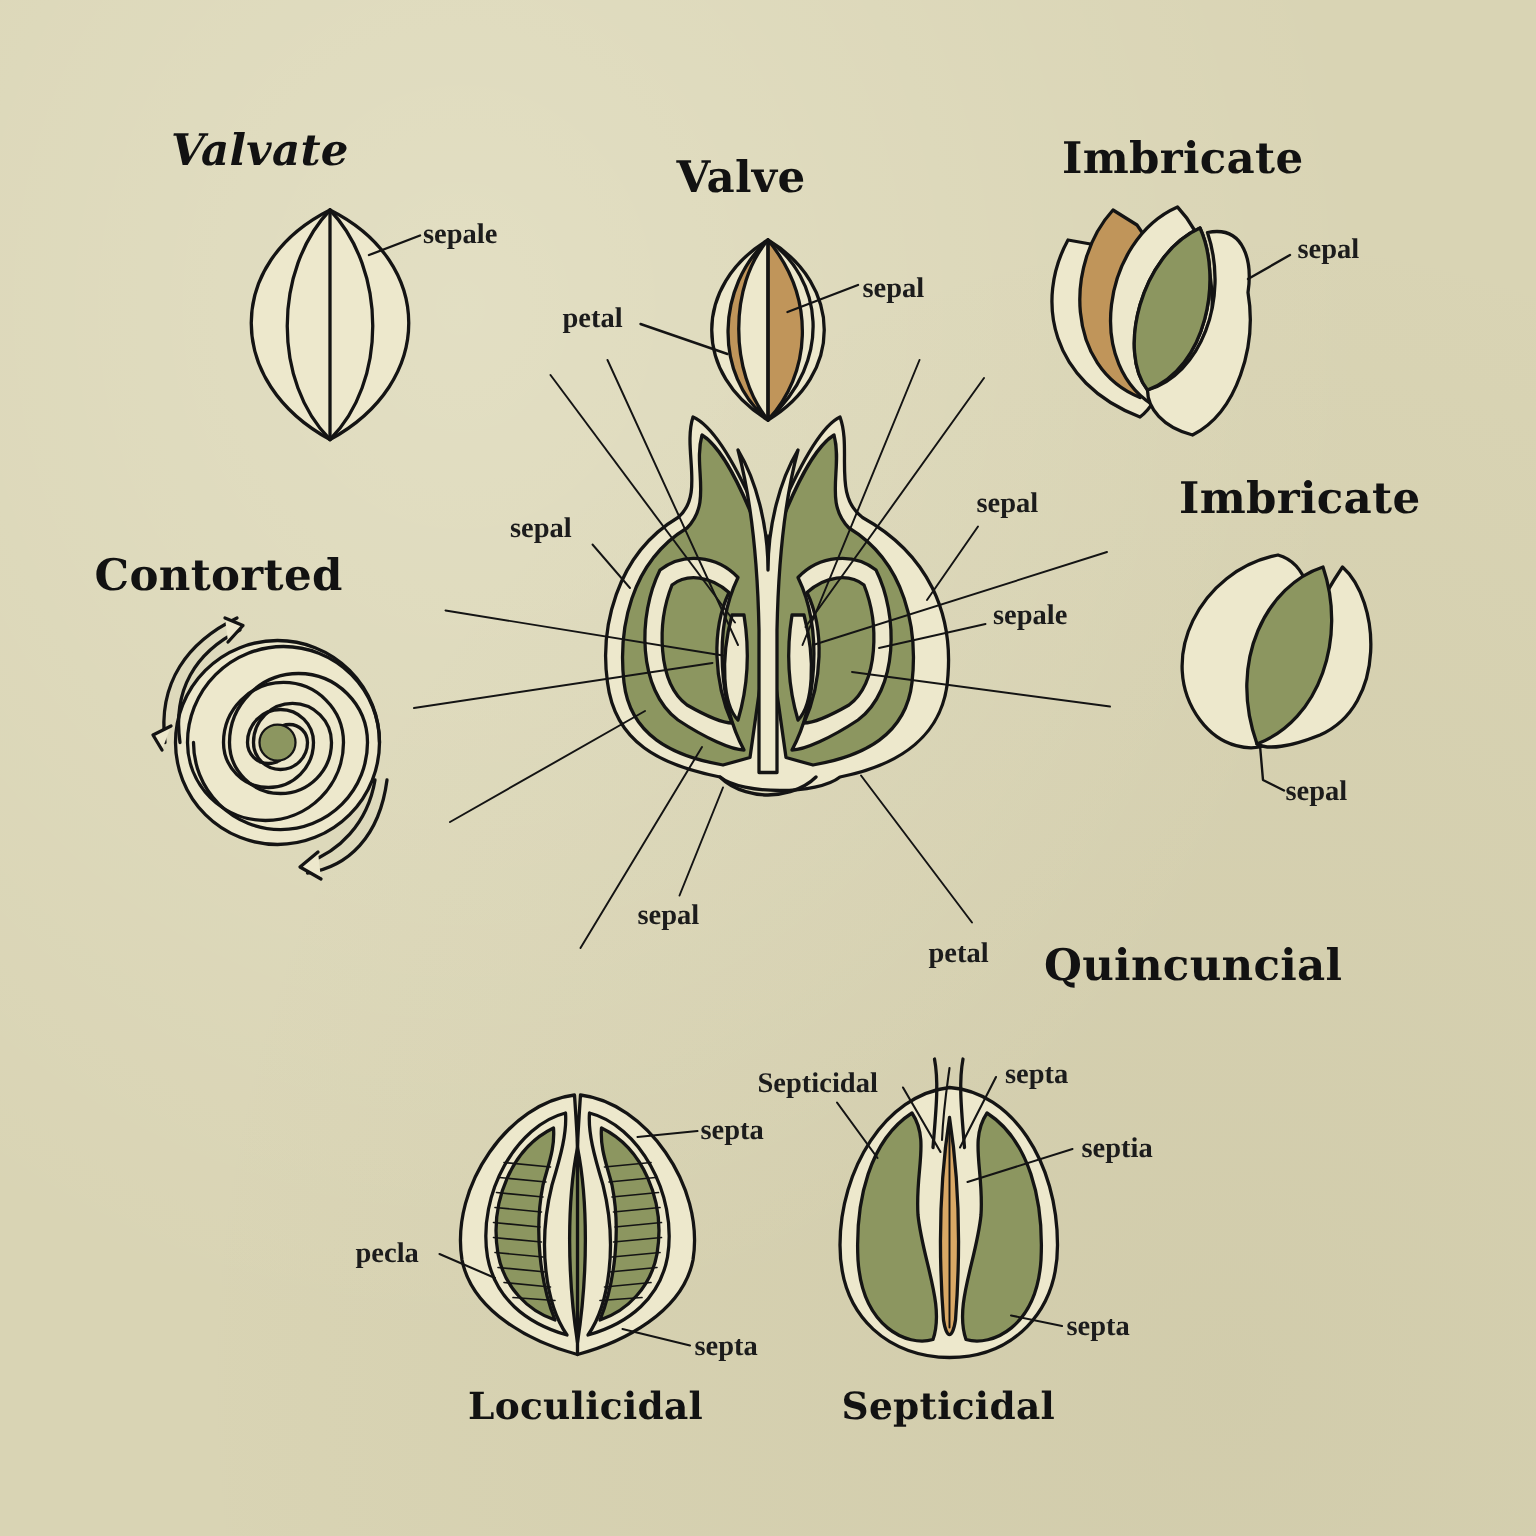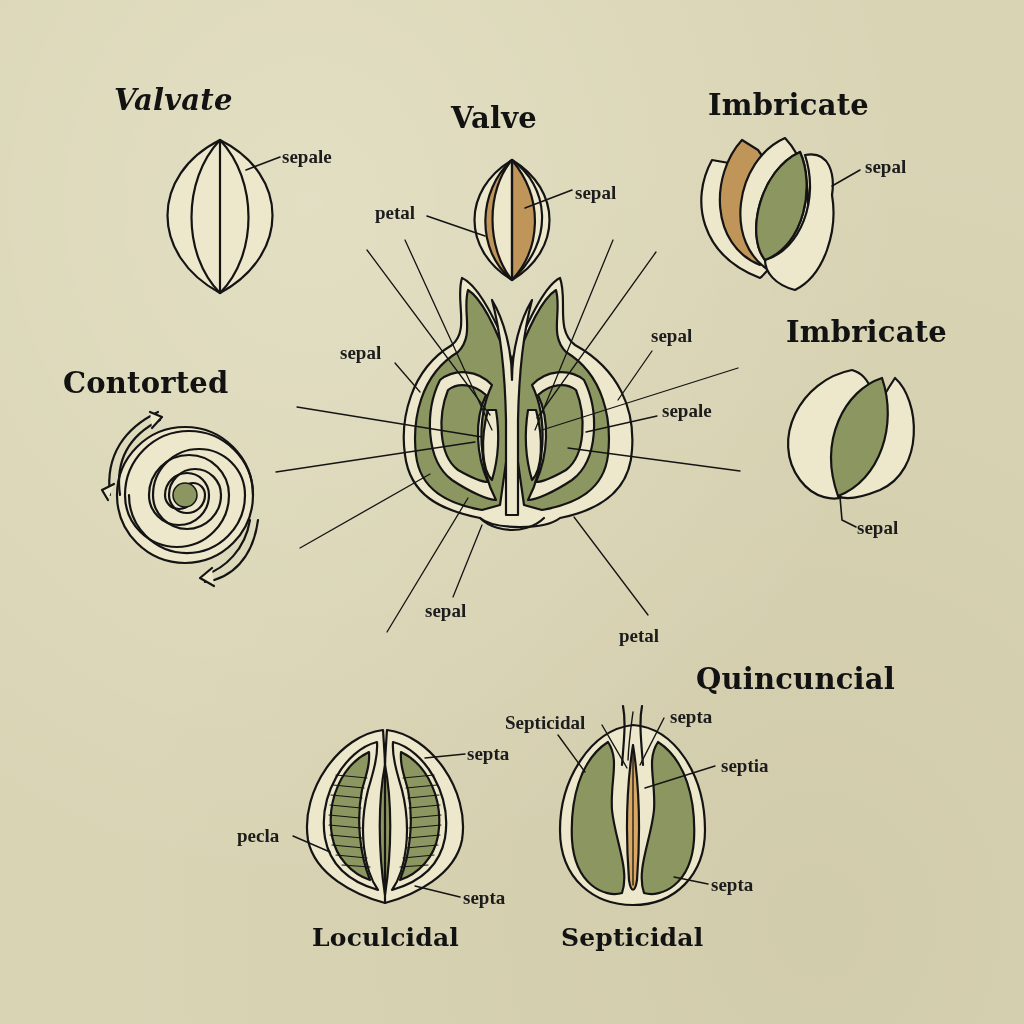--- a/index.html
+++ b/index.html
@@ -183,22 +183,22 @@
       <line x1="708" y1="884" x2="674" y2="877"></line>
     </g>
   </g>
 </svg>
 
 <div class="title" style="left:114px; top:86px;font-style:italic;">Valvate</div>
 <div class="title" style="left:451px; top:104px;">Valve</div>
 <div class="title" style="left:708px; top:91px;">Imbricate</div>
 <div class="title" style="left:786px; top:318px;">Imbricate</div>
 <div class="title" style="left:63px; top:369px;">Contorted</div>
-<div class="title" style="left:696px; top:629px;margin-top:36px;">Quincuncial</div>
-<div class="title" style="left:312px; top:925px; font-size:25px;">Loculcidal</div>
+<div class="title" style="left:696px; top:629px;">Quincuncial</div>
+<div class="title" style="left:312px; top:925px; font-size:25px;">Loculicidal</div>
 <div class="title" style="left:561px; top:925px; font-size:25px;">Septicidal</div>
 
 <div class="label" style="left:282px; top:147px;">sepale</div>
 
 <div class="label" style="left:375px; top:203px;">petal</div>
 <div class="label" style="left:575px; top:183px;">sepal</div>
 
 <div class="label" style="left:865px; top:157px;">sepal</div>
 <div class="label" style="left:857px; top:518px;">sepal</div>
 

